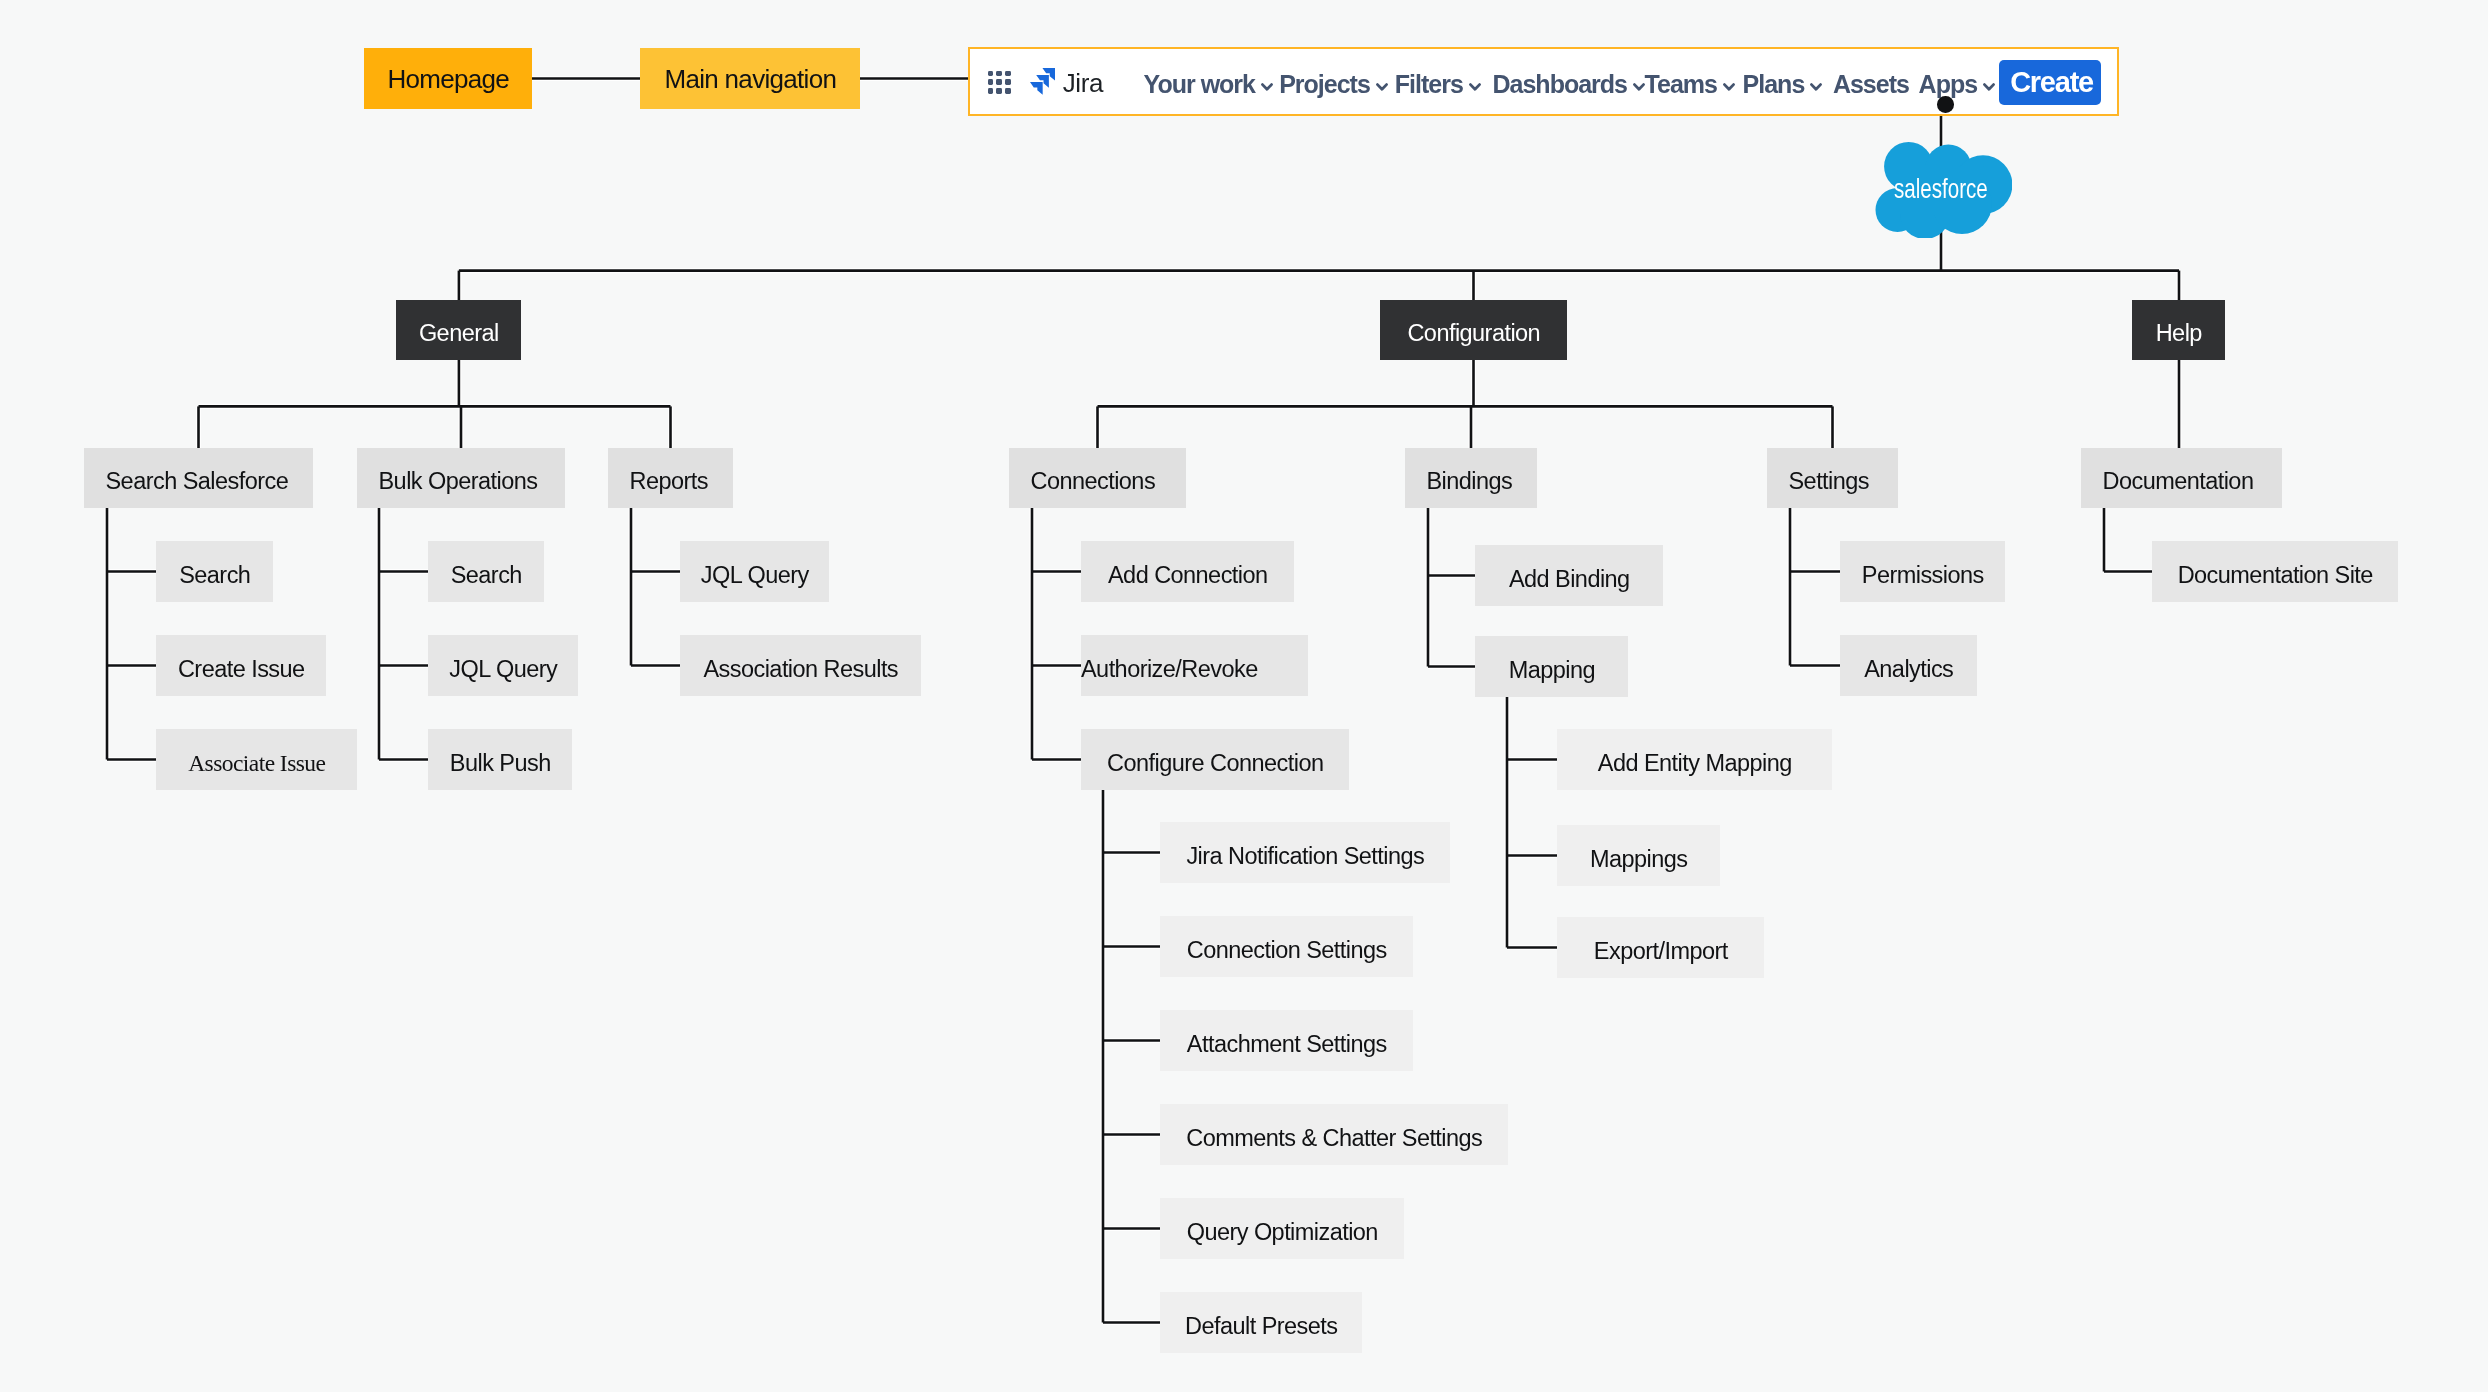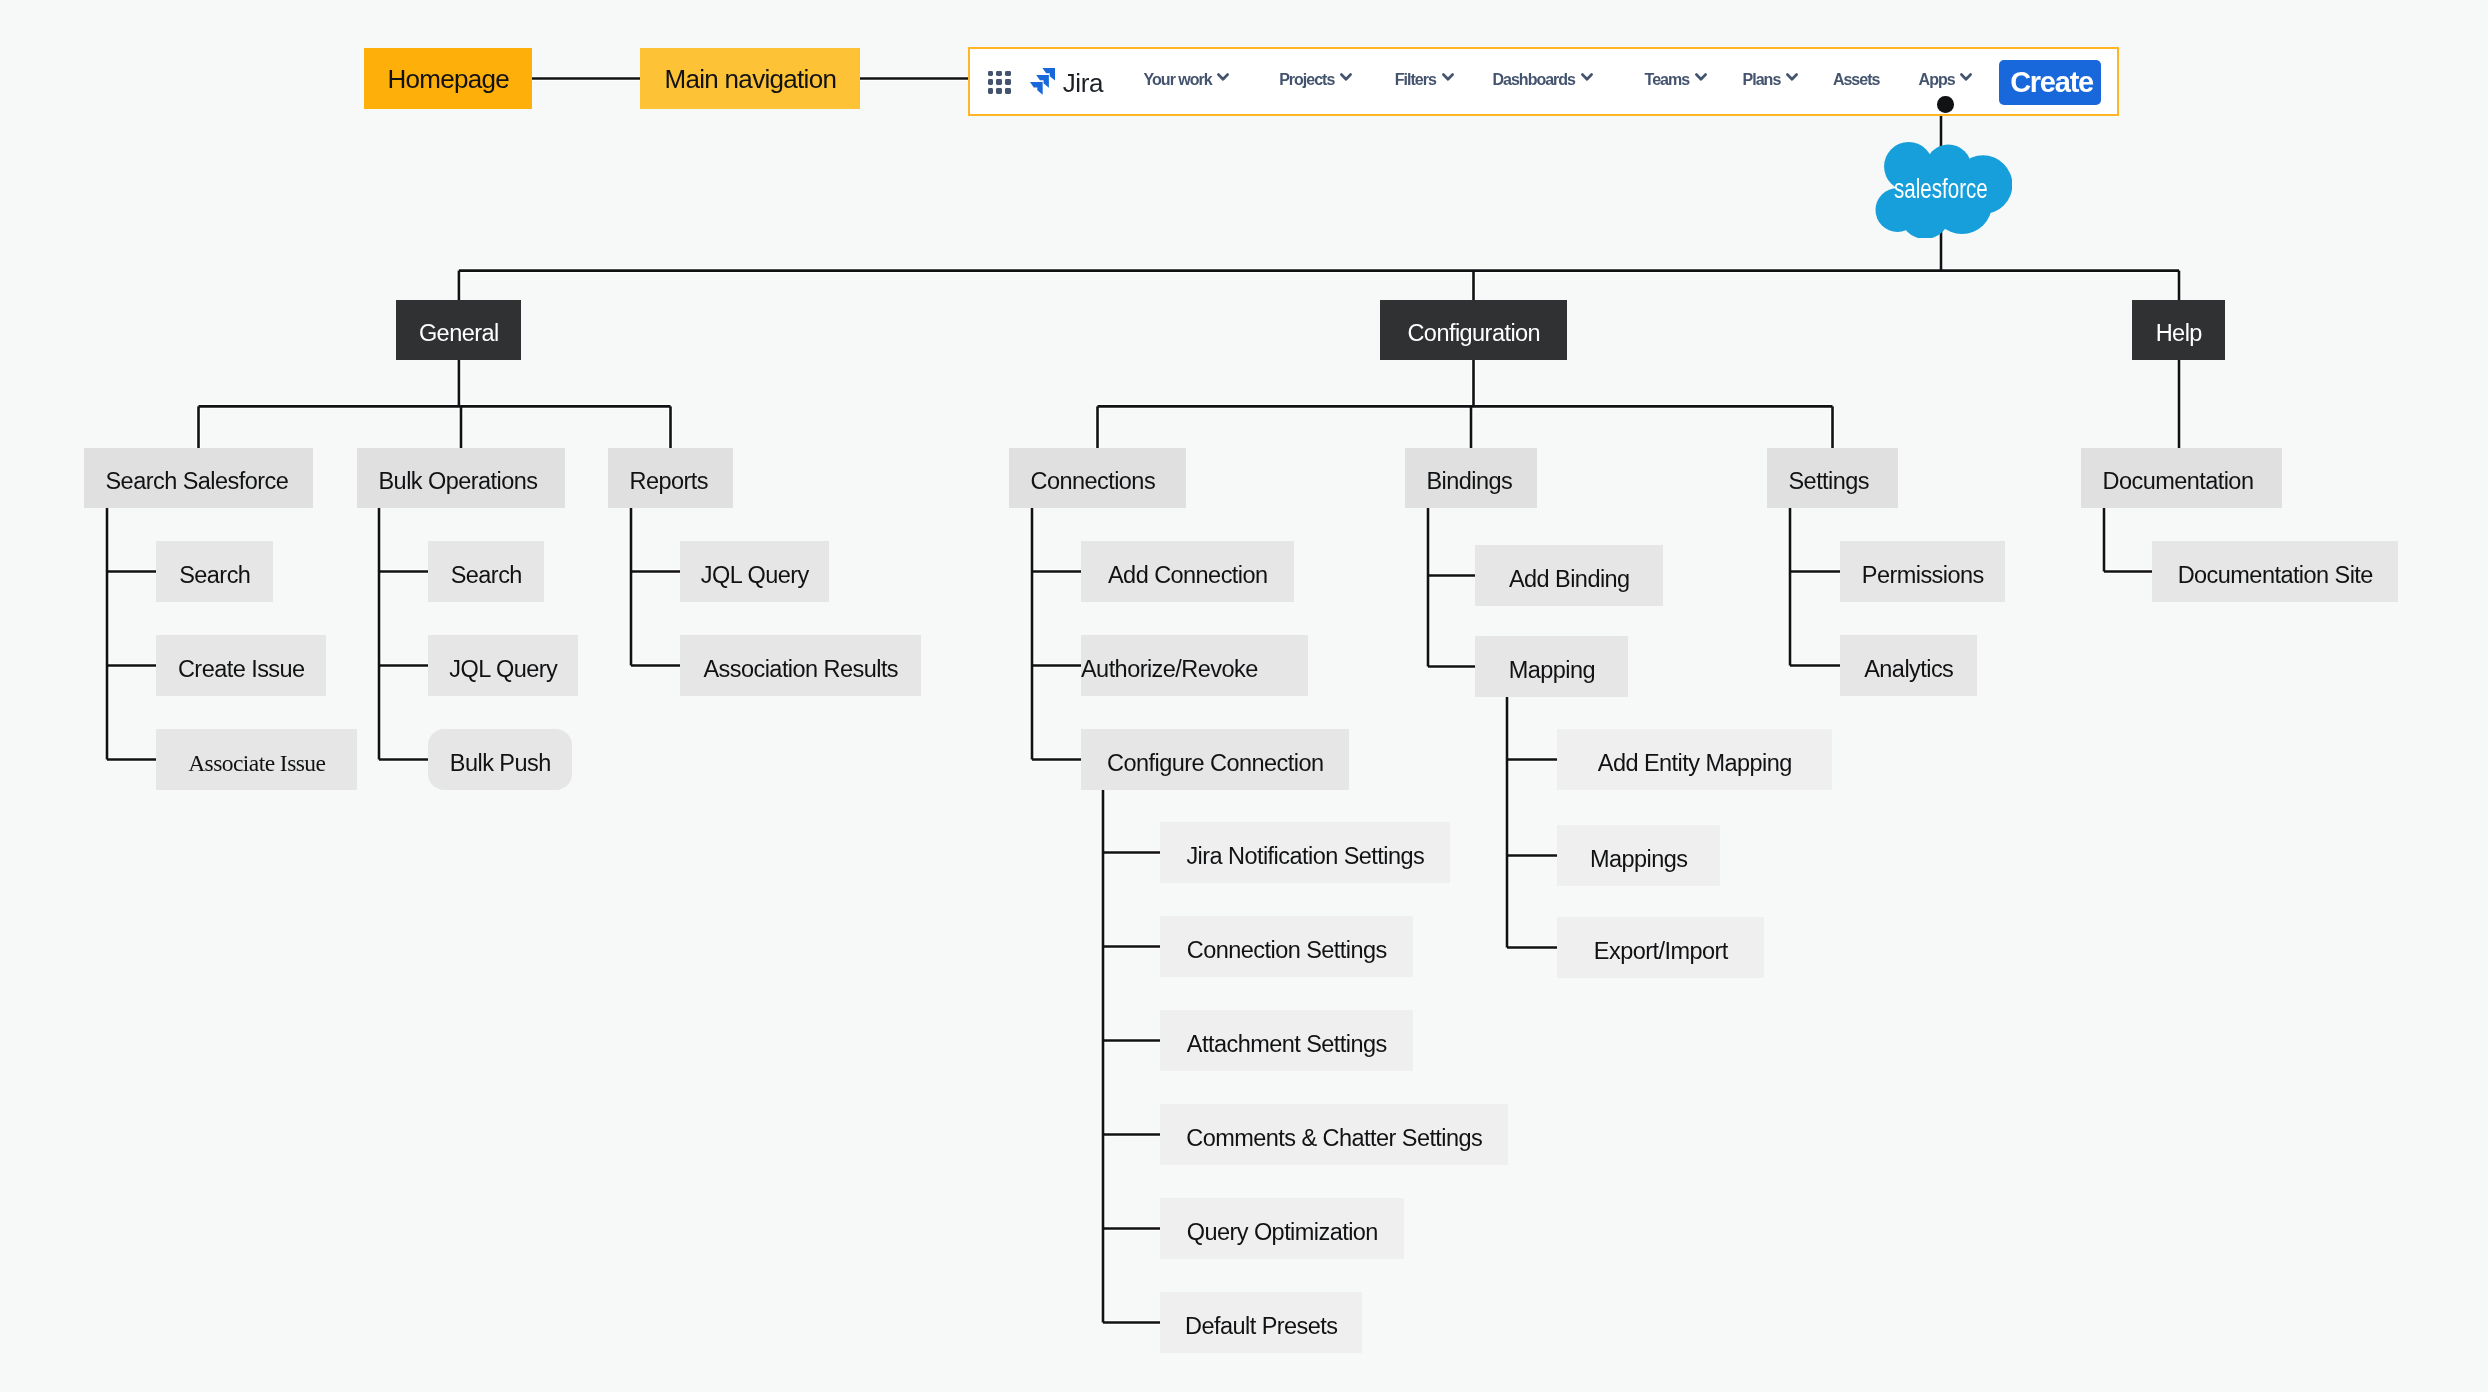--- a/index.html
+++ b/index.html
@@ -27,22 +27,22 @@
 
   
   #jirabar{position:absolute;box-sizing:border-box;background:#fff;
            border:2.4px solid #FFB526;display:flex;align-items:center;}
   #appswitch{position:absolute;display:grid;grid-template-columns:repeat(3,5.7px);
              grid-template-rows:repeat(3,5.7px);gap:3.3px;}
   #appswitch i{display:block;width:5.7px;height:5.7px;border-radius:1.4px;background:#44546F;}
   #jiralogo{position:absolute;}
   #jiraword{position:absolute;font-size:26px;color:#1D2125;letter-spacing:-0.4px;
             line-height:1;font-family:"Liberation Sans",sans-serif;}
-  .navitem{position:absolute;display:flex;align-items:center;gap:5.8px;
-           font-size:16px;font-weight:bold;color:#44546F;white-space:nowrap;letter-spacing:-1.0px;line-height:1;}
+  .navitem{position:absolute;display:flex;align-items:flex-end;gap:5.8px;
+           font-size:25px;font-weight:bold;color:#44546F;white-space:nowrap;letter-spacing:-1.0px;line-height:1;}
   .navitem svg{display:block;}
   #createbtn{position:absolute;box-sizing:border-box;background:#1868DB;border-radius:5px;
              display:flex;align-items:center;justify-content:center;padding-top:0;
              color:#fff;font-size:29px;font-weight:bold;letter-spacing:-1.25px;padding-left:3px;}
   #sfcloud{position:absolute;z-index:5;}
   #sfcloud .sftext{position:absolute;color:#fff;font-size:28.5px;line-height:1;white-space:nowrap;transform:scaleX(0.722);transform-origin:left top;-webkit-font-smoothing:antialiased;}
 </style>
 </head>
 <body>
 
@@ -275,21 +275,21 @@
     </div>
     <div class="node n-gray" style="left: 357px; top: 448px; width: 208px; height: 60px; justify-content: flex-start; padding-left: 21.5px;">
       <span class="lbl">Bulk Operations</span>
     </div>
     <div class="node n-gray2" style="left: 428px; top: 541px; width: 116px; height: 61px; justify-content: center;">
       <span class="lbl">Search</span>
     </div>
     <div class="node n-gray2" style="left: 428px; top: 635px; width: 150px; height: 61px; justify-content: center;">
       <span class="lbl">JQL Query</span>
     </div>
-    <div class="node n-gray2" style="left: 428px; top: 729px; width: 144px; height: 61px; justify-content: center; border-radius: 16px;">
+    <div class="node n-gray2" style="left: 428px; top: 729px; width: 144px; height: 61px; justify-content: center;">
       <span class="lbl">Bulk Push</span>
     </div>
     <div class="node n-gray" style="left: 608px; top: 448px; width: 125px; height: 60px; justify-content: flex-start; padding-left: 21.5px;">
       <span class="lbl">Reports</span>
     </div>
     <div class="node n-gray2" style="left: 680px; top: 541px; width: 149px; height: 61px; justify-content: center;">
       <span class="lbl">JQL Query</span>
     </div>
     <div class="node n-gray2" style="left: 680px; top: 635px; width: 241px; height: 61px; justify-content: center;">
       <span class="lbl">Association Results</span>

